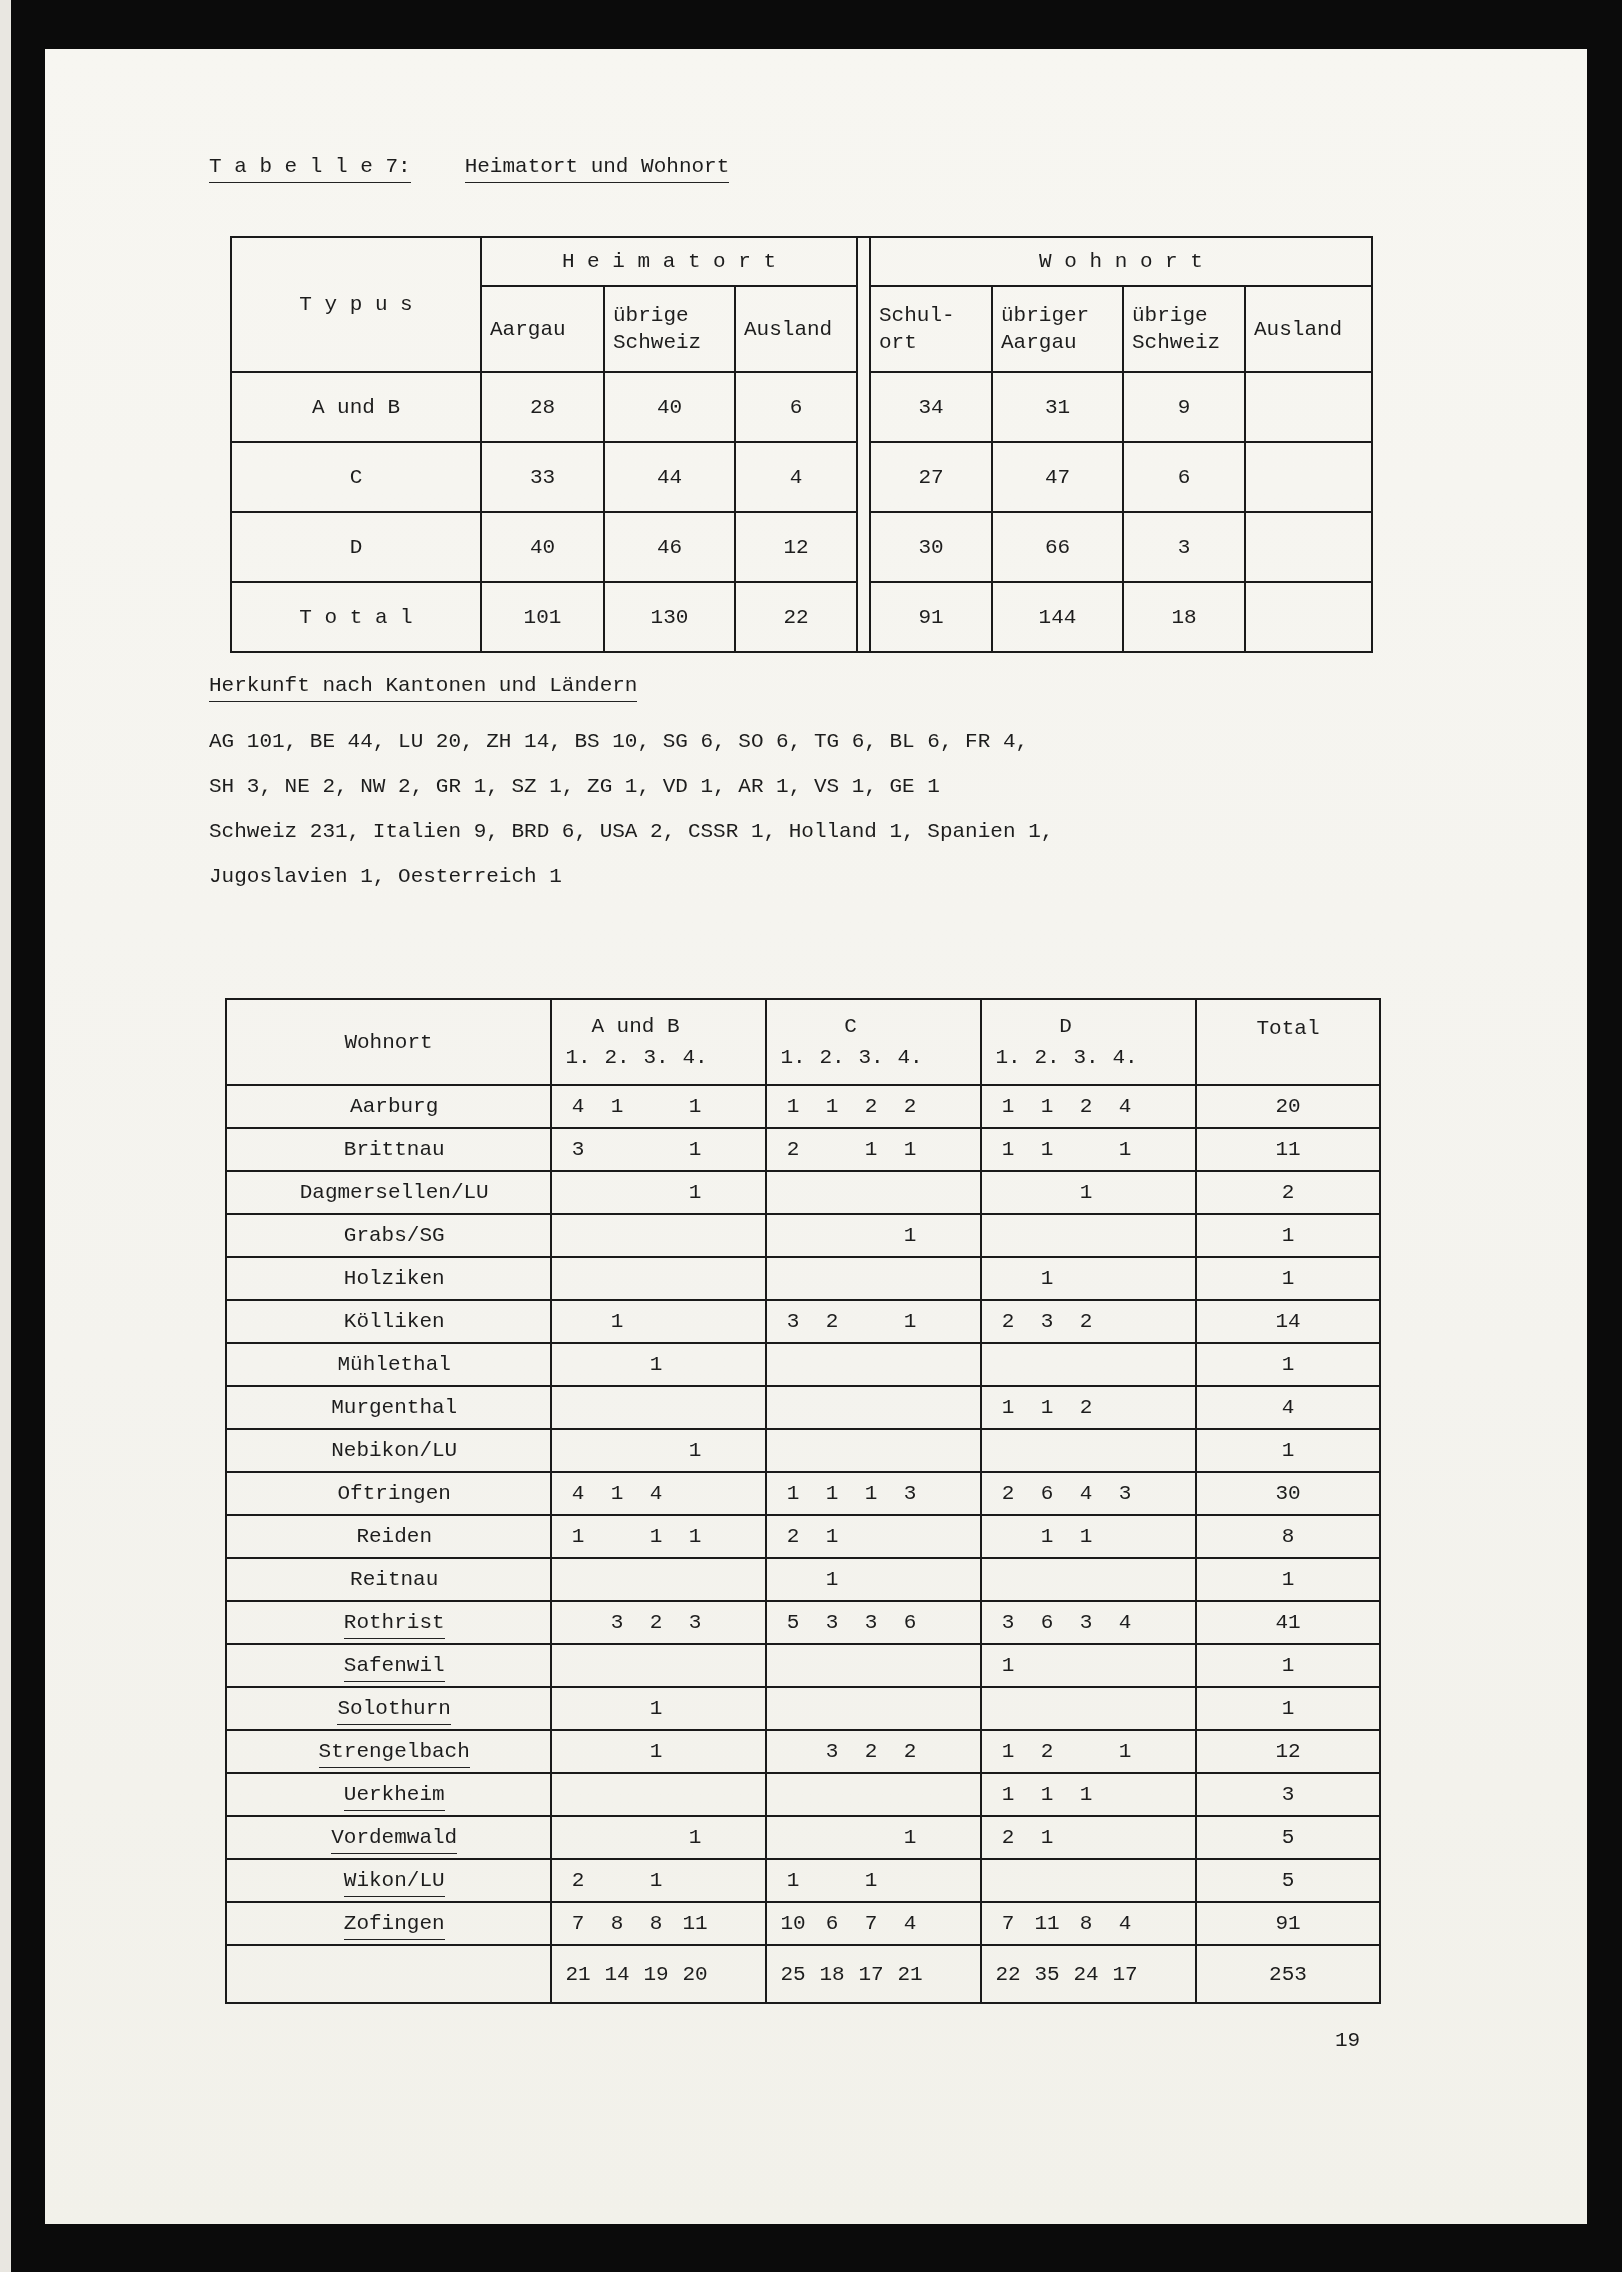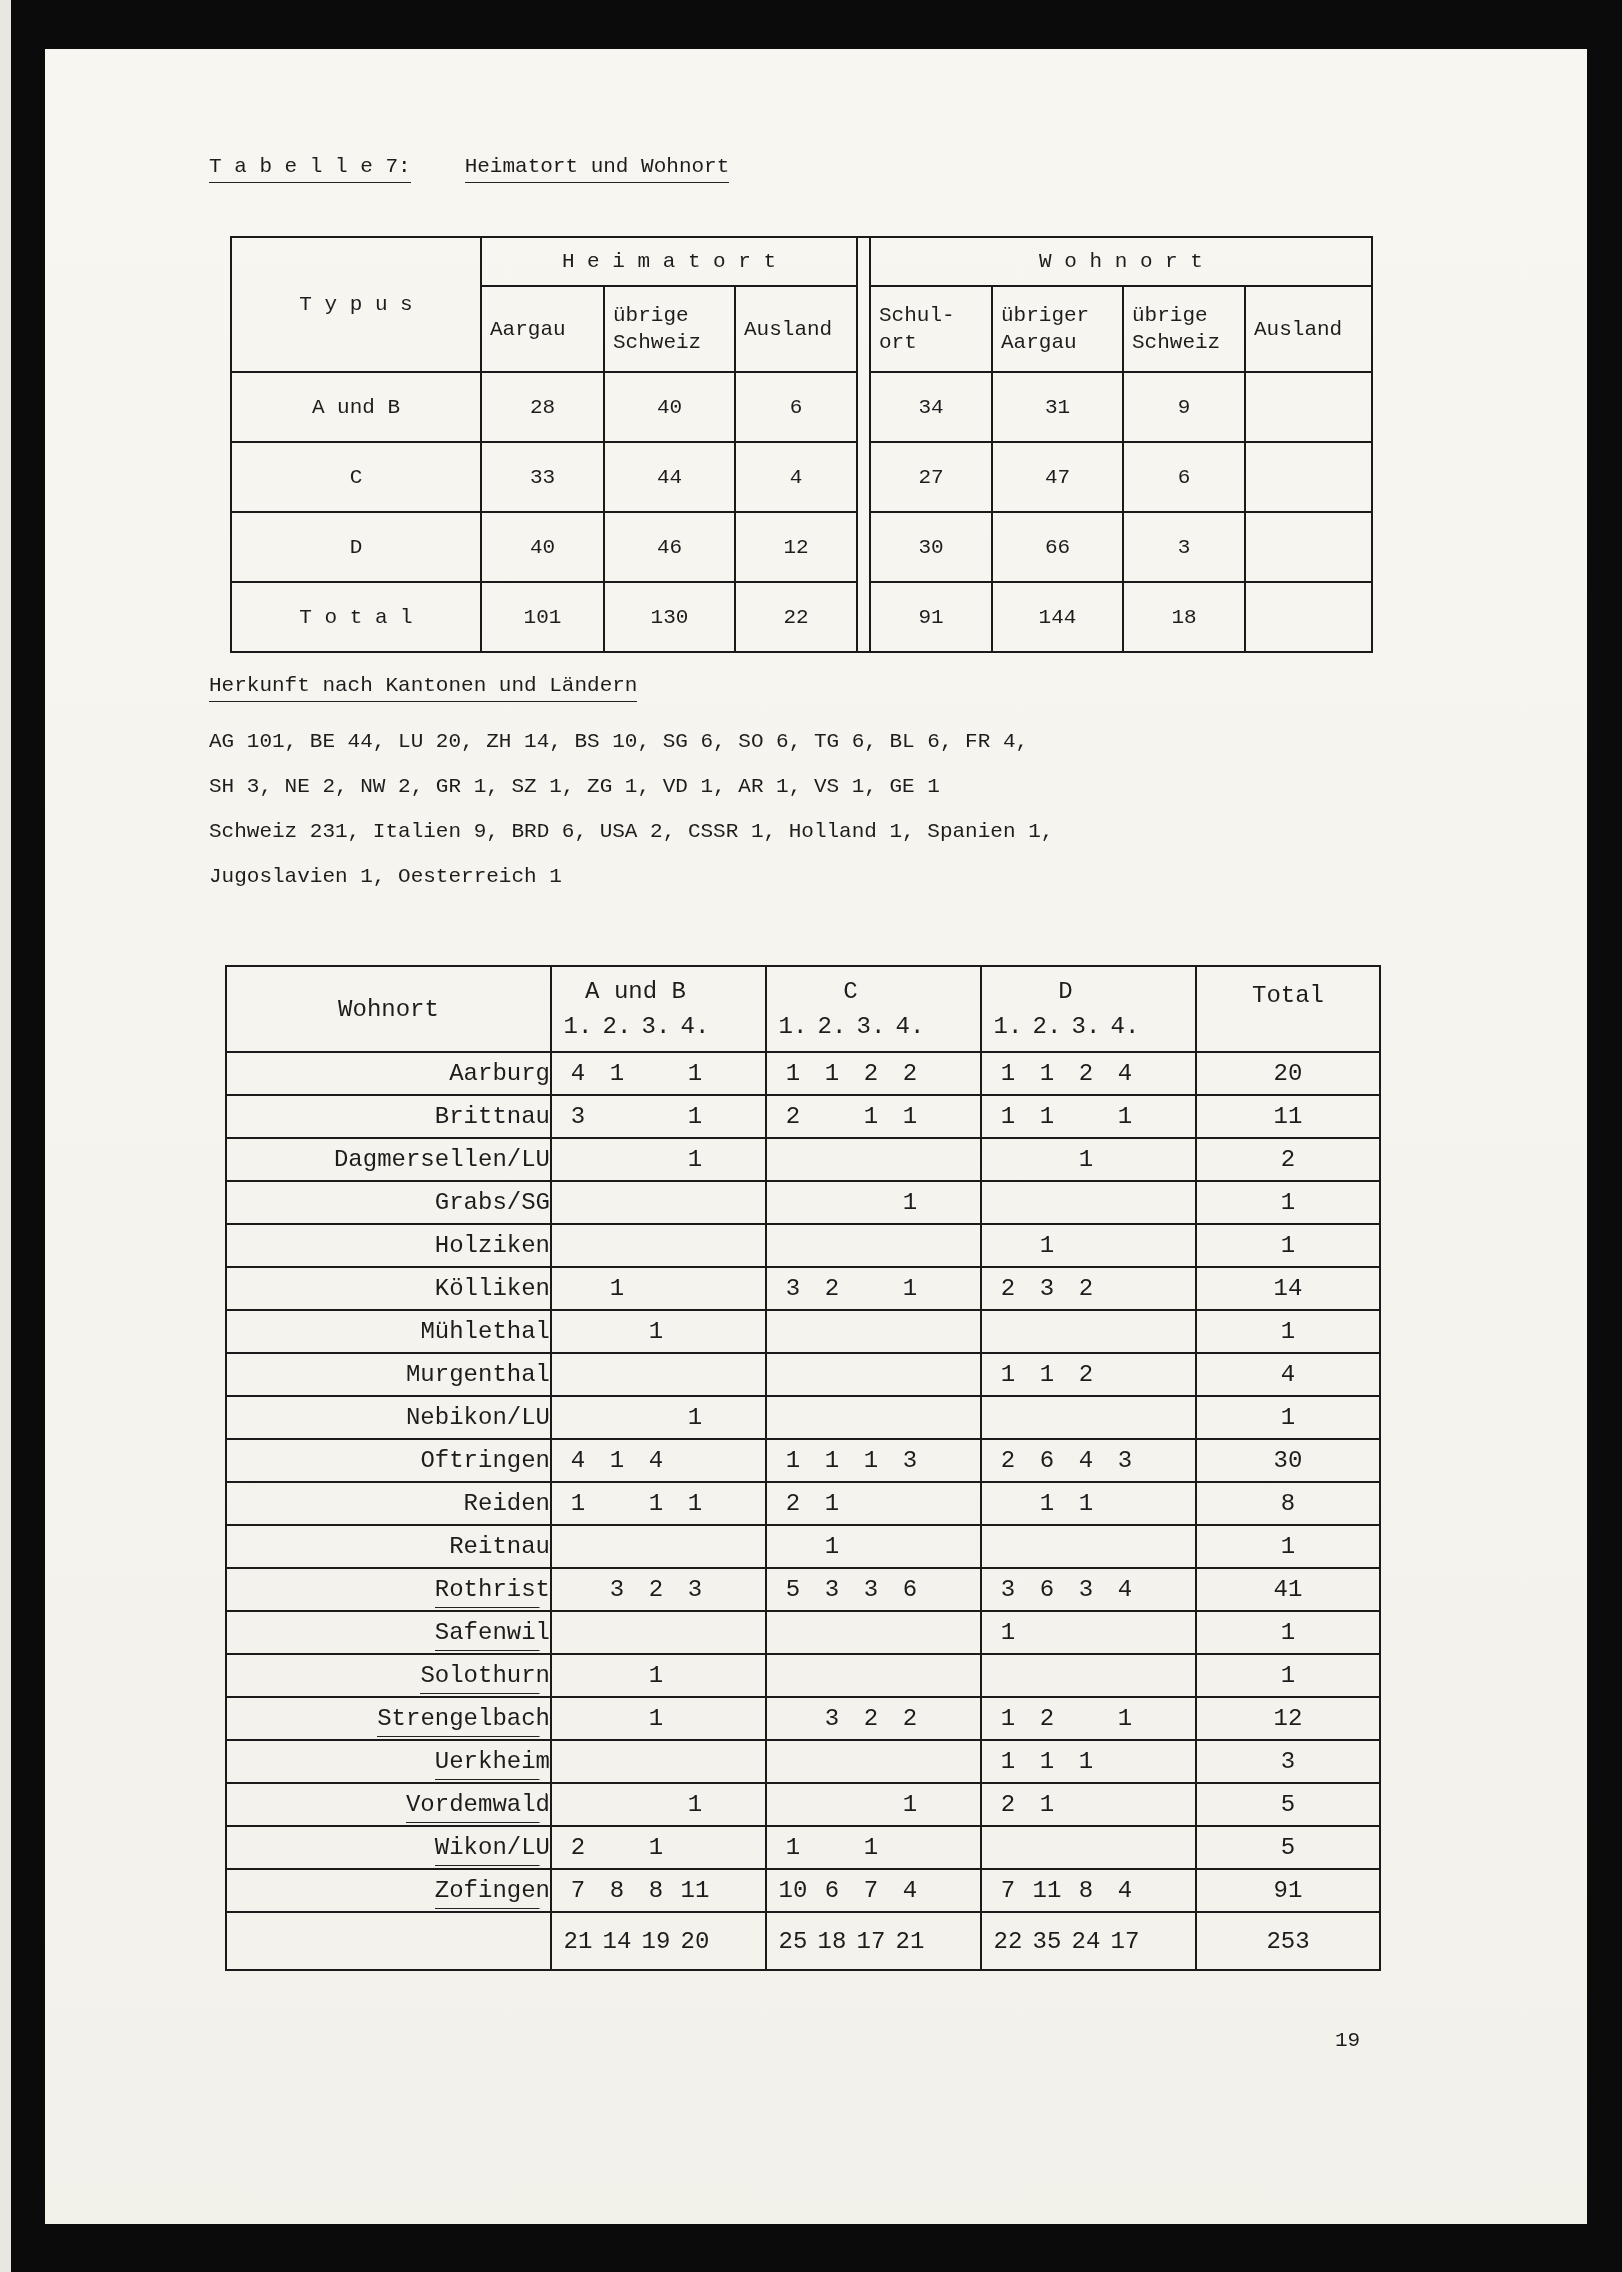--- a/index.html
+++ b/index.html
@@ -35,30 +35,30 @@
   .t1 .sp-first { border-top: 2.4px solid #1a1a1a; }
   .t1 .sp-last { border-bottom: 2.4px solid #1a1a1a; }
   .t1 .sub { text-align: left; padding-left: 8px; line-height: 27px; white-space: pre-line; }
   .t1 .typus { text-align: center; }
 
   
   .herkunft-heading { position: absolute; left: 164px; top: 625px; font-size: 21px; }
   .herkunft-lines { position: absolute; left: 164px; top: 670px; font-size: 21px; line-height: 45px; white-space: pre; }
 
   
-  .t2 { position: absolute; left: 180px; top: 916px; font-size: 24px; }
+  .t2 { position: absolute; left: 180px; top: 949px; font-size: 21px; }
   .t2 th, .t2 td {
     border: 2.4px solid #1a1a1a; font-weight: normal; padding: 0;
     vertical-align: middle; overflow: hidden;
   }
   .t2 thead th { height: 86px; }
   .t2 tbody td { height: 43px; }
   .t2 .wohnort-h { text-align: center; }
   .t2 .total-h { text-align: center; padding-bottom: 27.6px; }
-  .t2 .rowname { text-align: right; padding-left: 11.4px; border-radius: 18px; }
+  .t2 .rowname { text-align: center; padding-left: 11.4px; border-radius: 18px; }
   .t2 .total { text-align: center; }
   .t2 tr.footer-row td { height: 58px; }
   .grp-box { width: 167px; }
   .grp-name { text-align: center; margin-bottom: 8px; }
   .grid4 { display: grid; grid-template-columns: repeat(4, 39px); justify-items: center; padding-left: 6.5px; }
   .u-row span { border-bottom: 1.6px solid #222; padding-bottom: 4px; }
 
   .page-number { position: absolute; left: 1290px; top: 1980px; font-size: 21px; }
 </style>
 </head>

